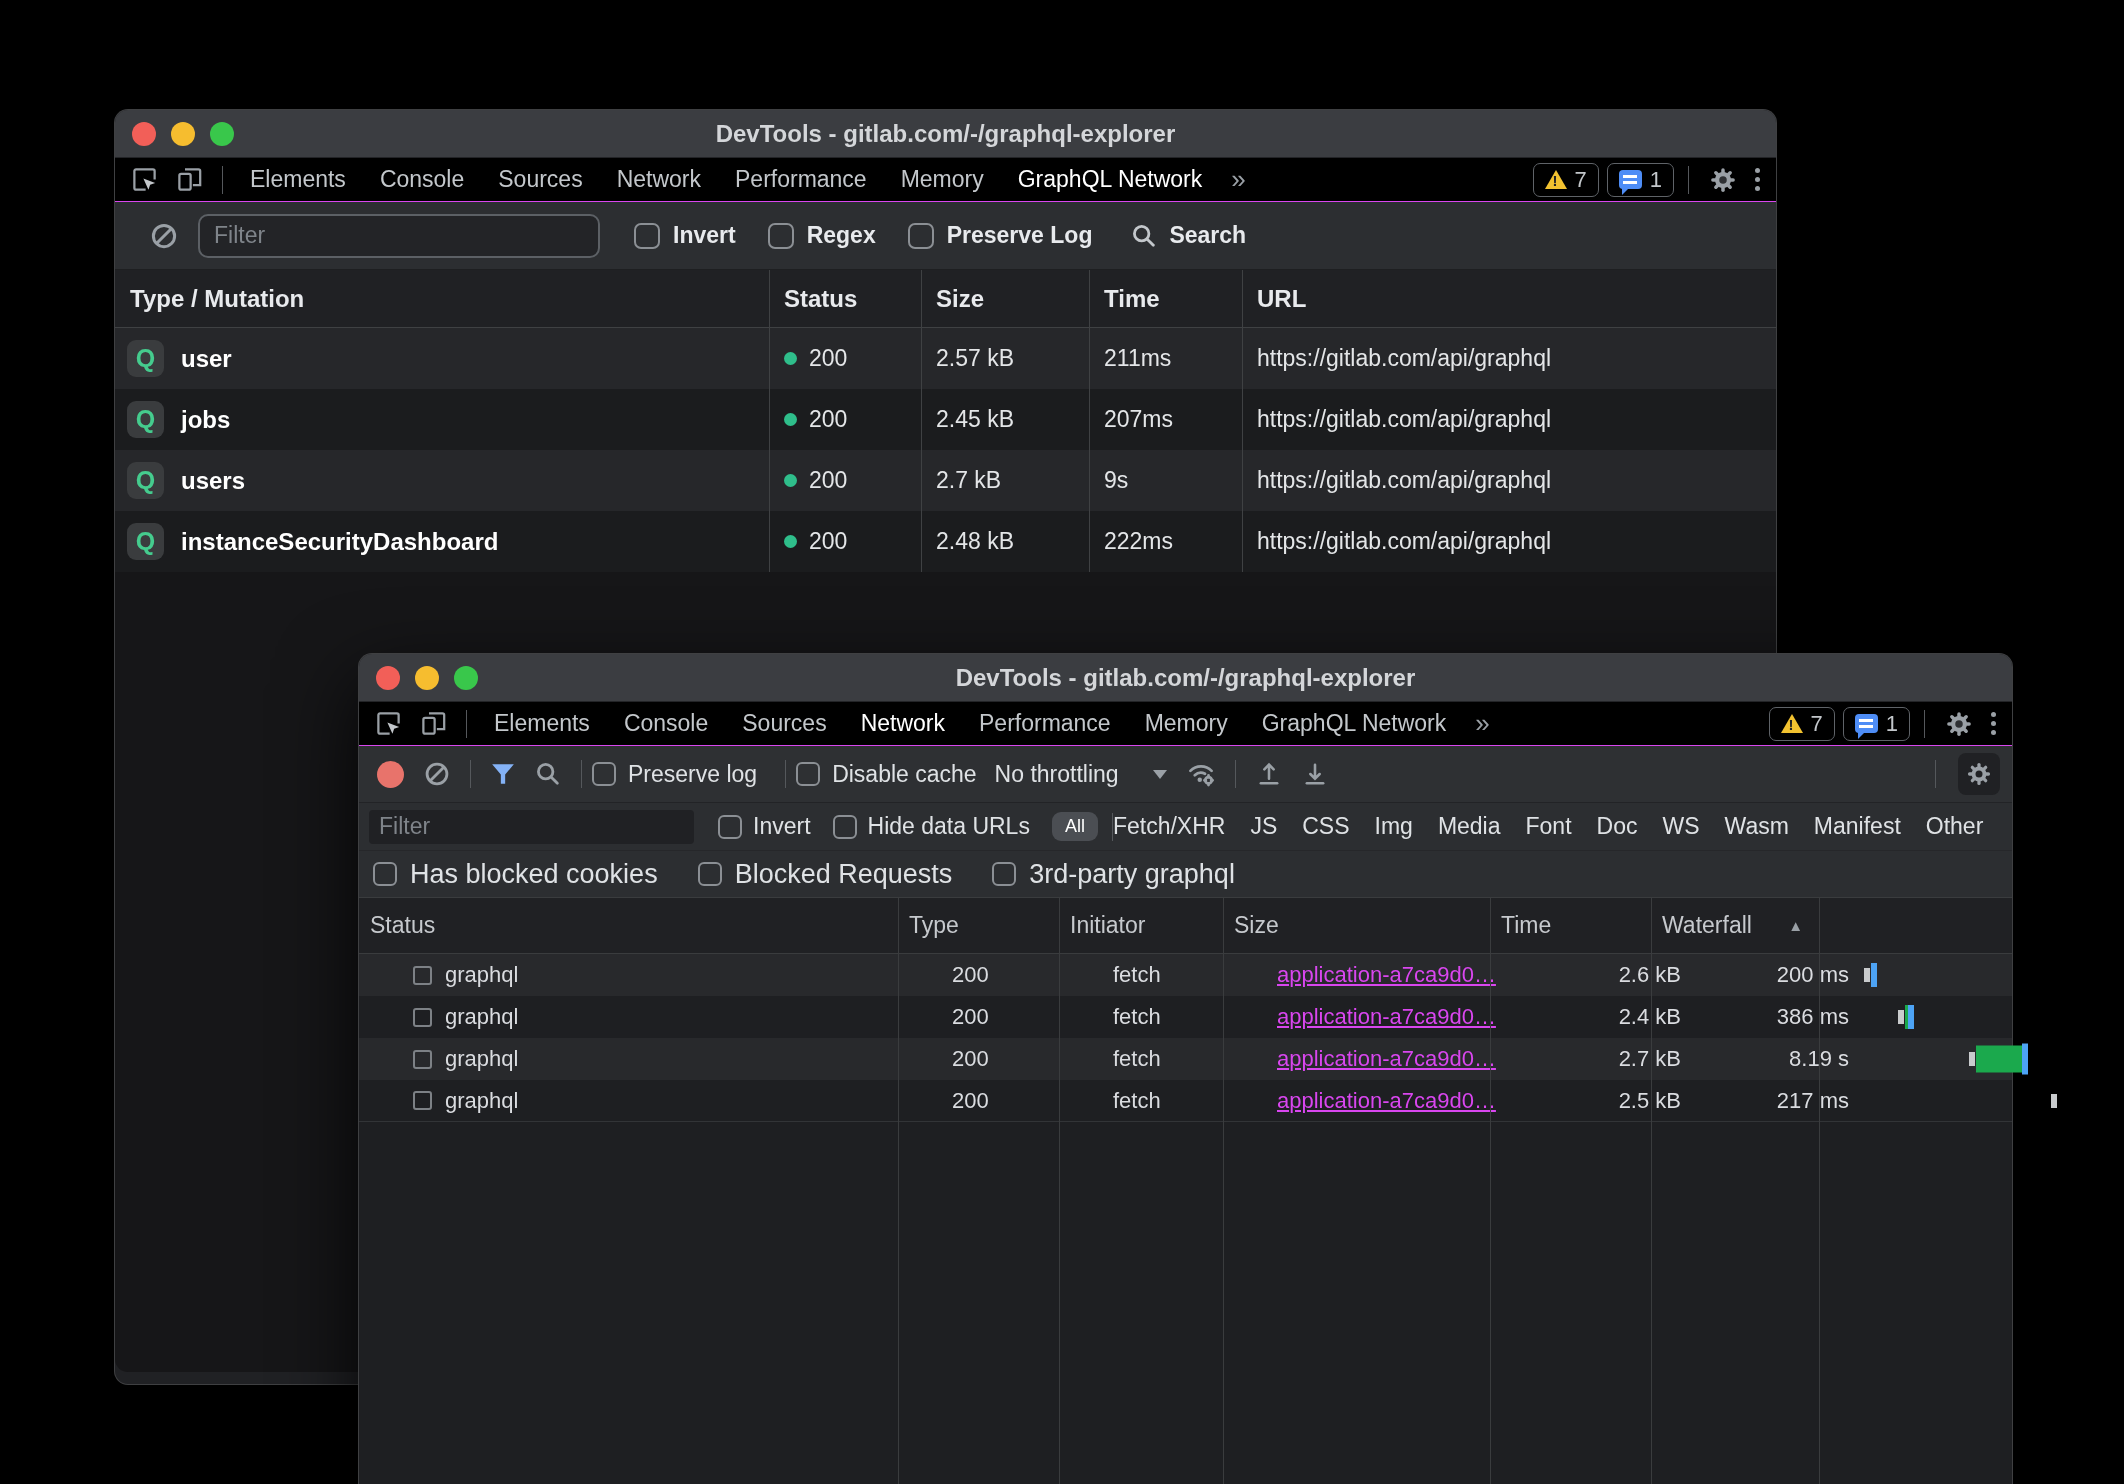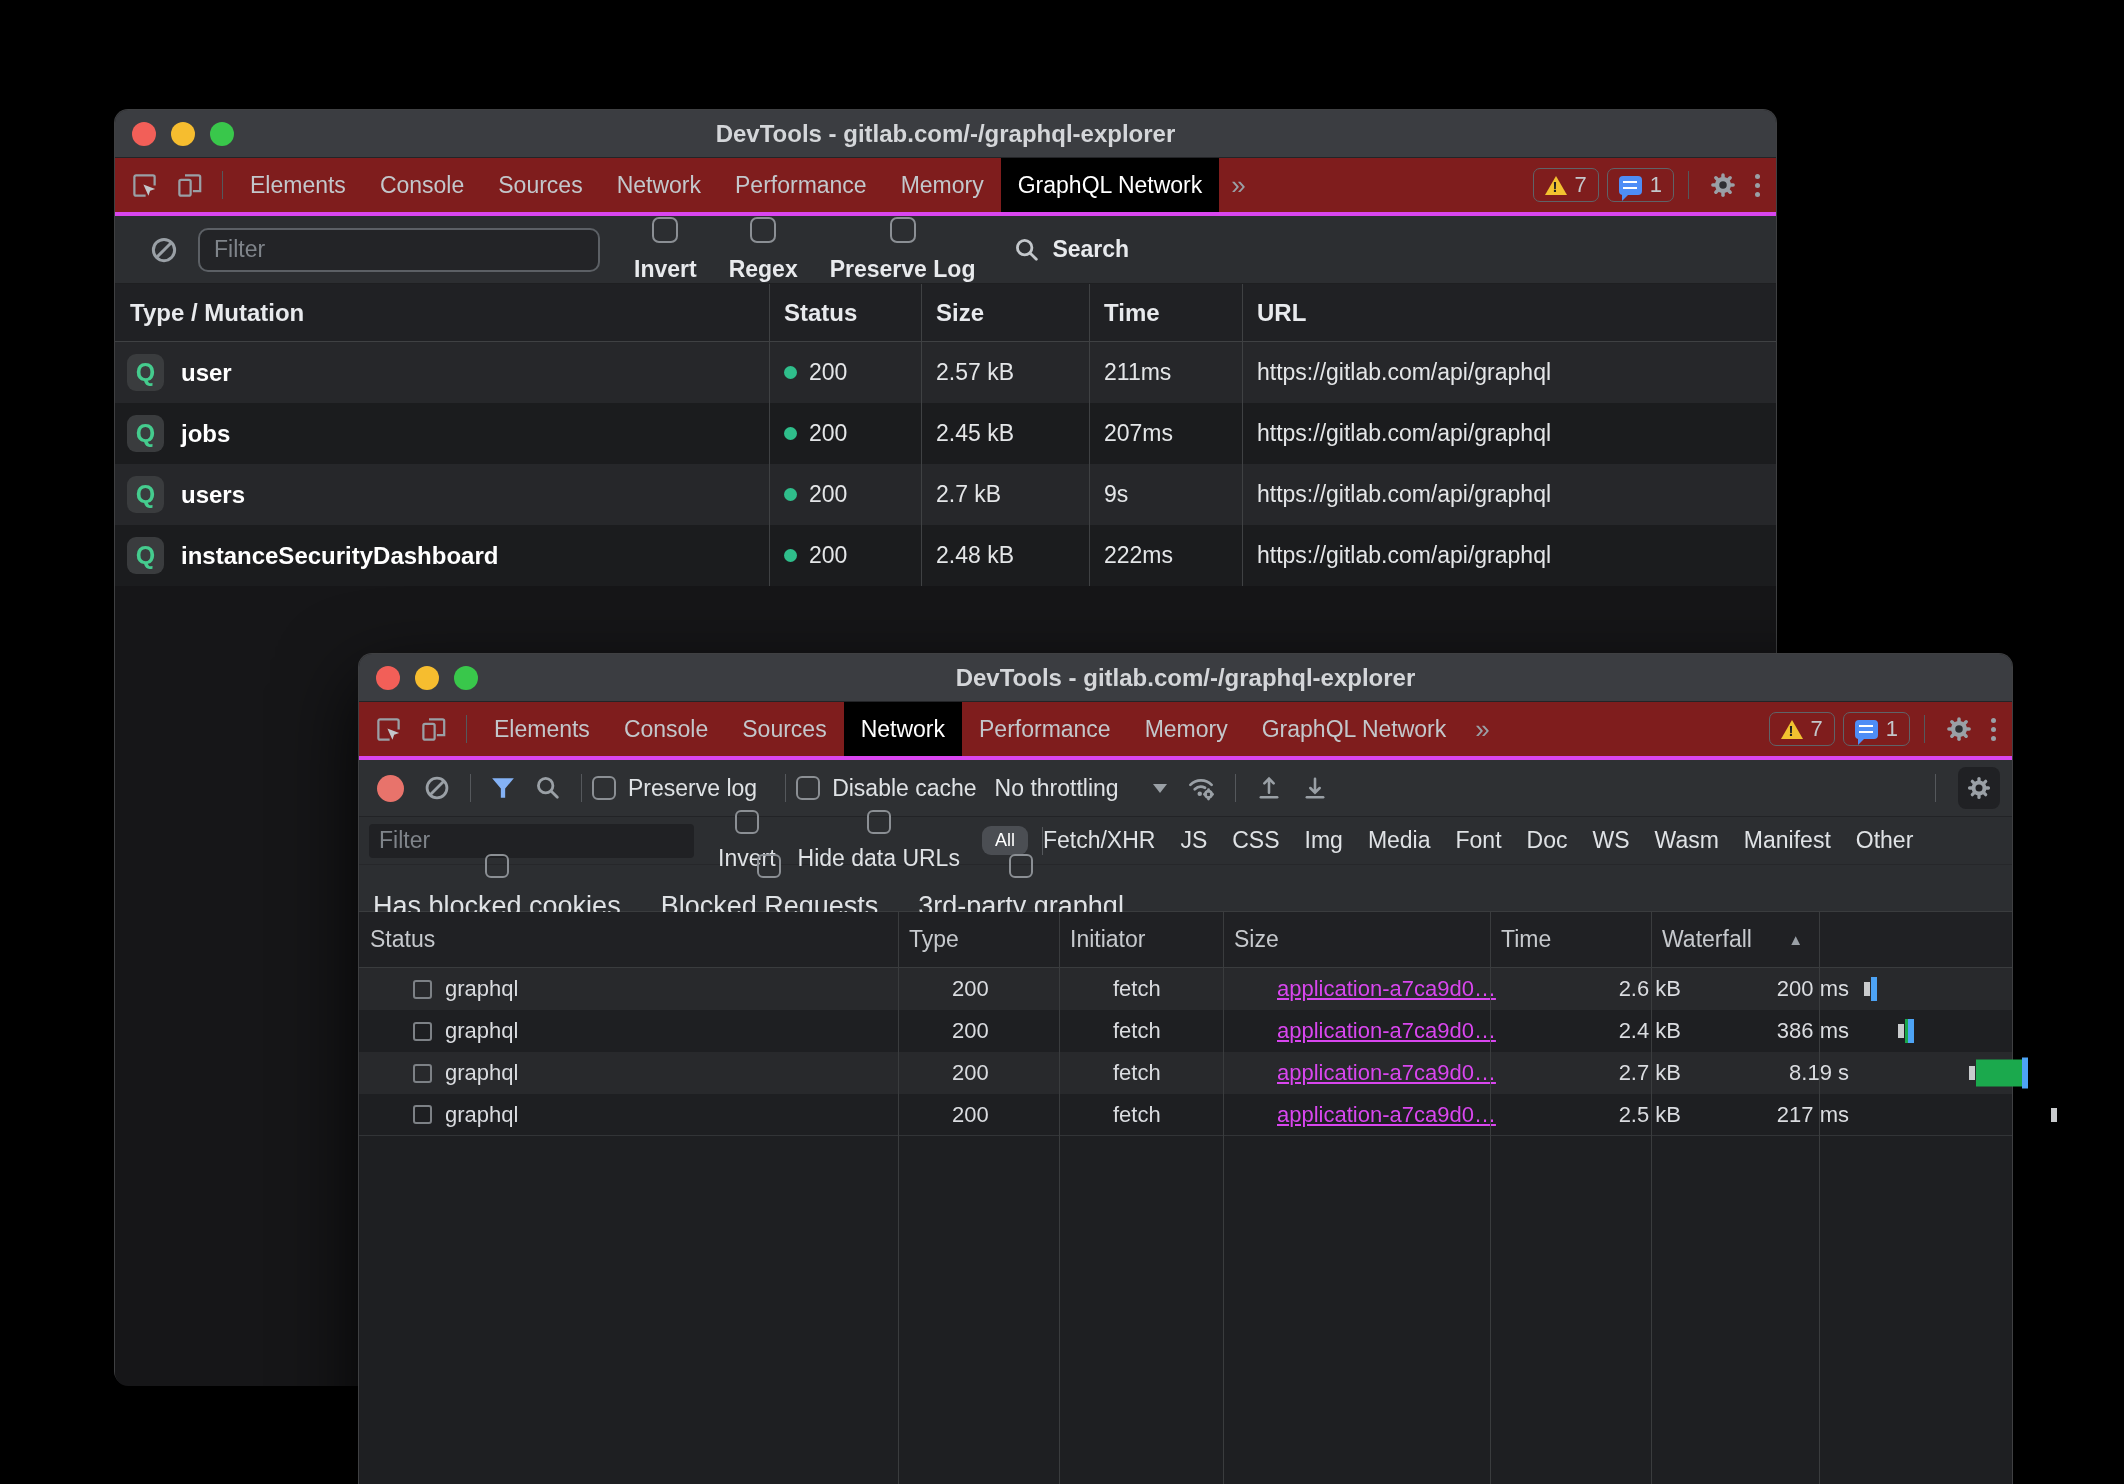--- a/index.html
+++ b/index.html
@@ -11,22 +11,22 @@
   #front-window { left:358px; top:653px;  width:1655px; height:880px;  z-index:2; }
 
   .titlebar { height:48px; background:#3b3d41; border-radius:13px 13px 0 0;
     display:flex; align-items:center; justify-content:center; position:relative;
     border-bottom:1px solid #232427; }
   .traffic { position:absolute; left:17px; top:0; height:100%; display:flex; align-items:center; gap:15px; }
   .tl { width:24px; height:24px; border-radius:50%; }
   .tl.red{background:#f25f58} .tl.yellow{background:#f6bd2f} .tl.green{background:#39c74b}
   .title { font-size:24px; font-weight:bold; color:#d4d6d9; }
 
-  .tabbar { height:58px; background:#7f1d1d; display:flex; align-items:stretch;
-    border-bottom:4px solid #d946ef; }
+  .tabbar { height:44px; background:#000000; display:flex; align-items:stretch;
+    border-bottom:1px solid #d946ef; }
   .toolicon { display:flex; align-items:center; padding:0 9px; }
   .toolicon:first-child { padding-left:16px; }
   .vsep { width:1px; height:28px; background:#55585c; align-self:center; margin:0 10px; }
   .tab { display:flex; align-items:center; padding:0 17px; font-size:23px; color:#c3c7cb; cursor:default; }
   .tab.selected { background:#000; color:#fff; }
   .tab.more { color:#9aa0a6; font-size:26px; padding:0 12px; }
   .tab-spacer { flex:1; }
   .badge-box { display:flex; align-items:center; gap:8px; border:1px solid #5f6368;
     border-radius:7px; padding:3px 11px; margin:0 4px; align-self:center;
     color:#c3c7cb; font-size:22px; }
@@ -47,21 +47,21 @@
   
   .gfilter { height:68px; background:#2c2e31; display:flex; align-items:center;
     padding:0 14px; border-bottom:1px solid #1e1f21; }
   .block-icon { margin:0 10px 0 4px; }
   .gfilter input { width:402px; height:44px; background:#232427; border:2px solid #5c6065;
     border-radius:10px; color:#e8eaed; font-size:23px; padding:0 14px; outline:none;
     margin-right:34px; font-family:"Liberation Sans",sans-serif; }
   .gfilter input::placeholder { color:#7f848a; }
   .cb { width:26px; height:26px; border:2.5px solid #8b8f94; border-radius:7px; flex:none; }
   .cb.sm { width:24px; height:24px; border-radius:6px; }
-  .cblab { display:flex; align-items:center; gap:13px; margin-right:32px;flex-direction:column; }
+  .cblab { display:flex; align-items:center; gap:13px; margin-right:32px; }
   .gfilter .cblab span { font-size:23px; font-weight:bold; color:#e8eaed; }
   .searchgrp { display:flex; align-items:center; gap:11px; margin-left:6px; }
   .searchgrp span { font-size:23px; font-weight:bold; color:#e8eaed; }
 
   .gtable { position:relative; }
   .ghead { display:grid; grid-template-columns:654px 152px 168px 153px 536px;
     height:58px; align-items:center; border-bottom:1px solid #3f4143; background:#202124; }
   .ghead div { font-size:24px; font-weight:bold; color:#e8eaed; padding-left:15px; }
   .grow { display:grid; grid-template-columns:654px 152px 168px 153px 536px;
     height:61px; align-items:center; }

